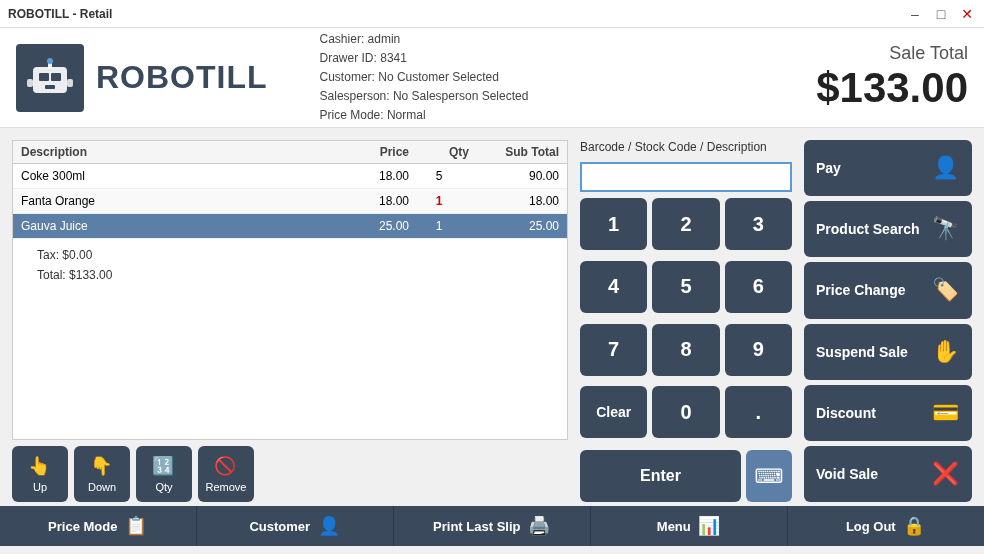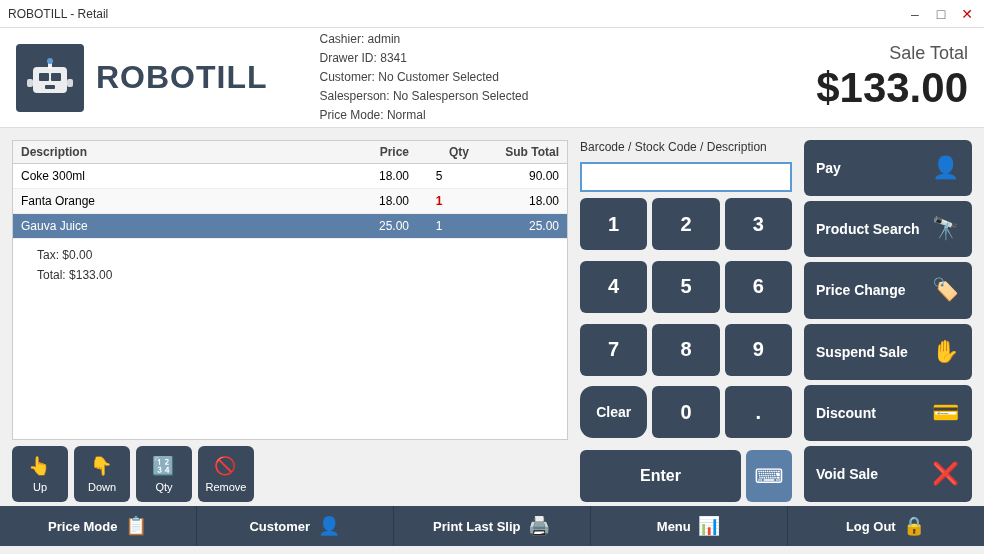--- a/index.html
+++ b/index.html
@@ -18,20 +18,21 @@
       height: 28px;
       display: flex;
       align-items: center;
       justify-content: space-between;
       padding: 0 8px;
       border-bottom: 1px solid #ddd;
     }
     .titlebar-title {
       font-size: 12px;
       color: #333;
+      font-weight: bold;
     }
     .titlebar-controls {
       display: flex;
       gap: 8px;
     }
     .titlebar-btn {
       width: 18px;
       height: 18px;
       display: flex;
       align-items: center;
@@ -211,21 +212,20 @@
       font-weight: bold;
       cursor: pointer;
       height: 52px;
       display: flex;
       align-items: center;
       justify-content: center;
     }
     .num-btn.clear-btn {
       font-size: 14px;
       font-weight: bold;
-      border-radius: 13px;
     }
     .enter-row {
       display: flex;
       gap: 5px;
       align-items: center;
     }
     .enter-btn {
       flex: 1;
       background: #3a4a5c;
       color: #fff;

